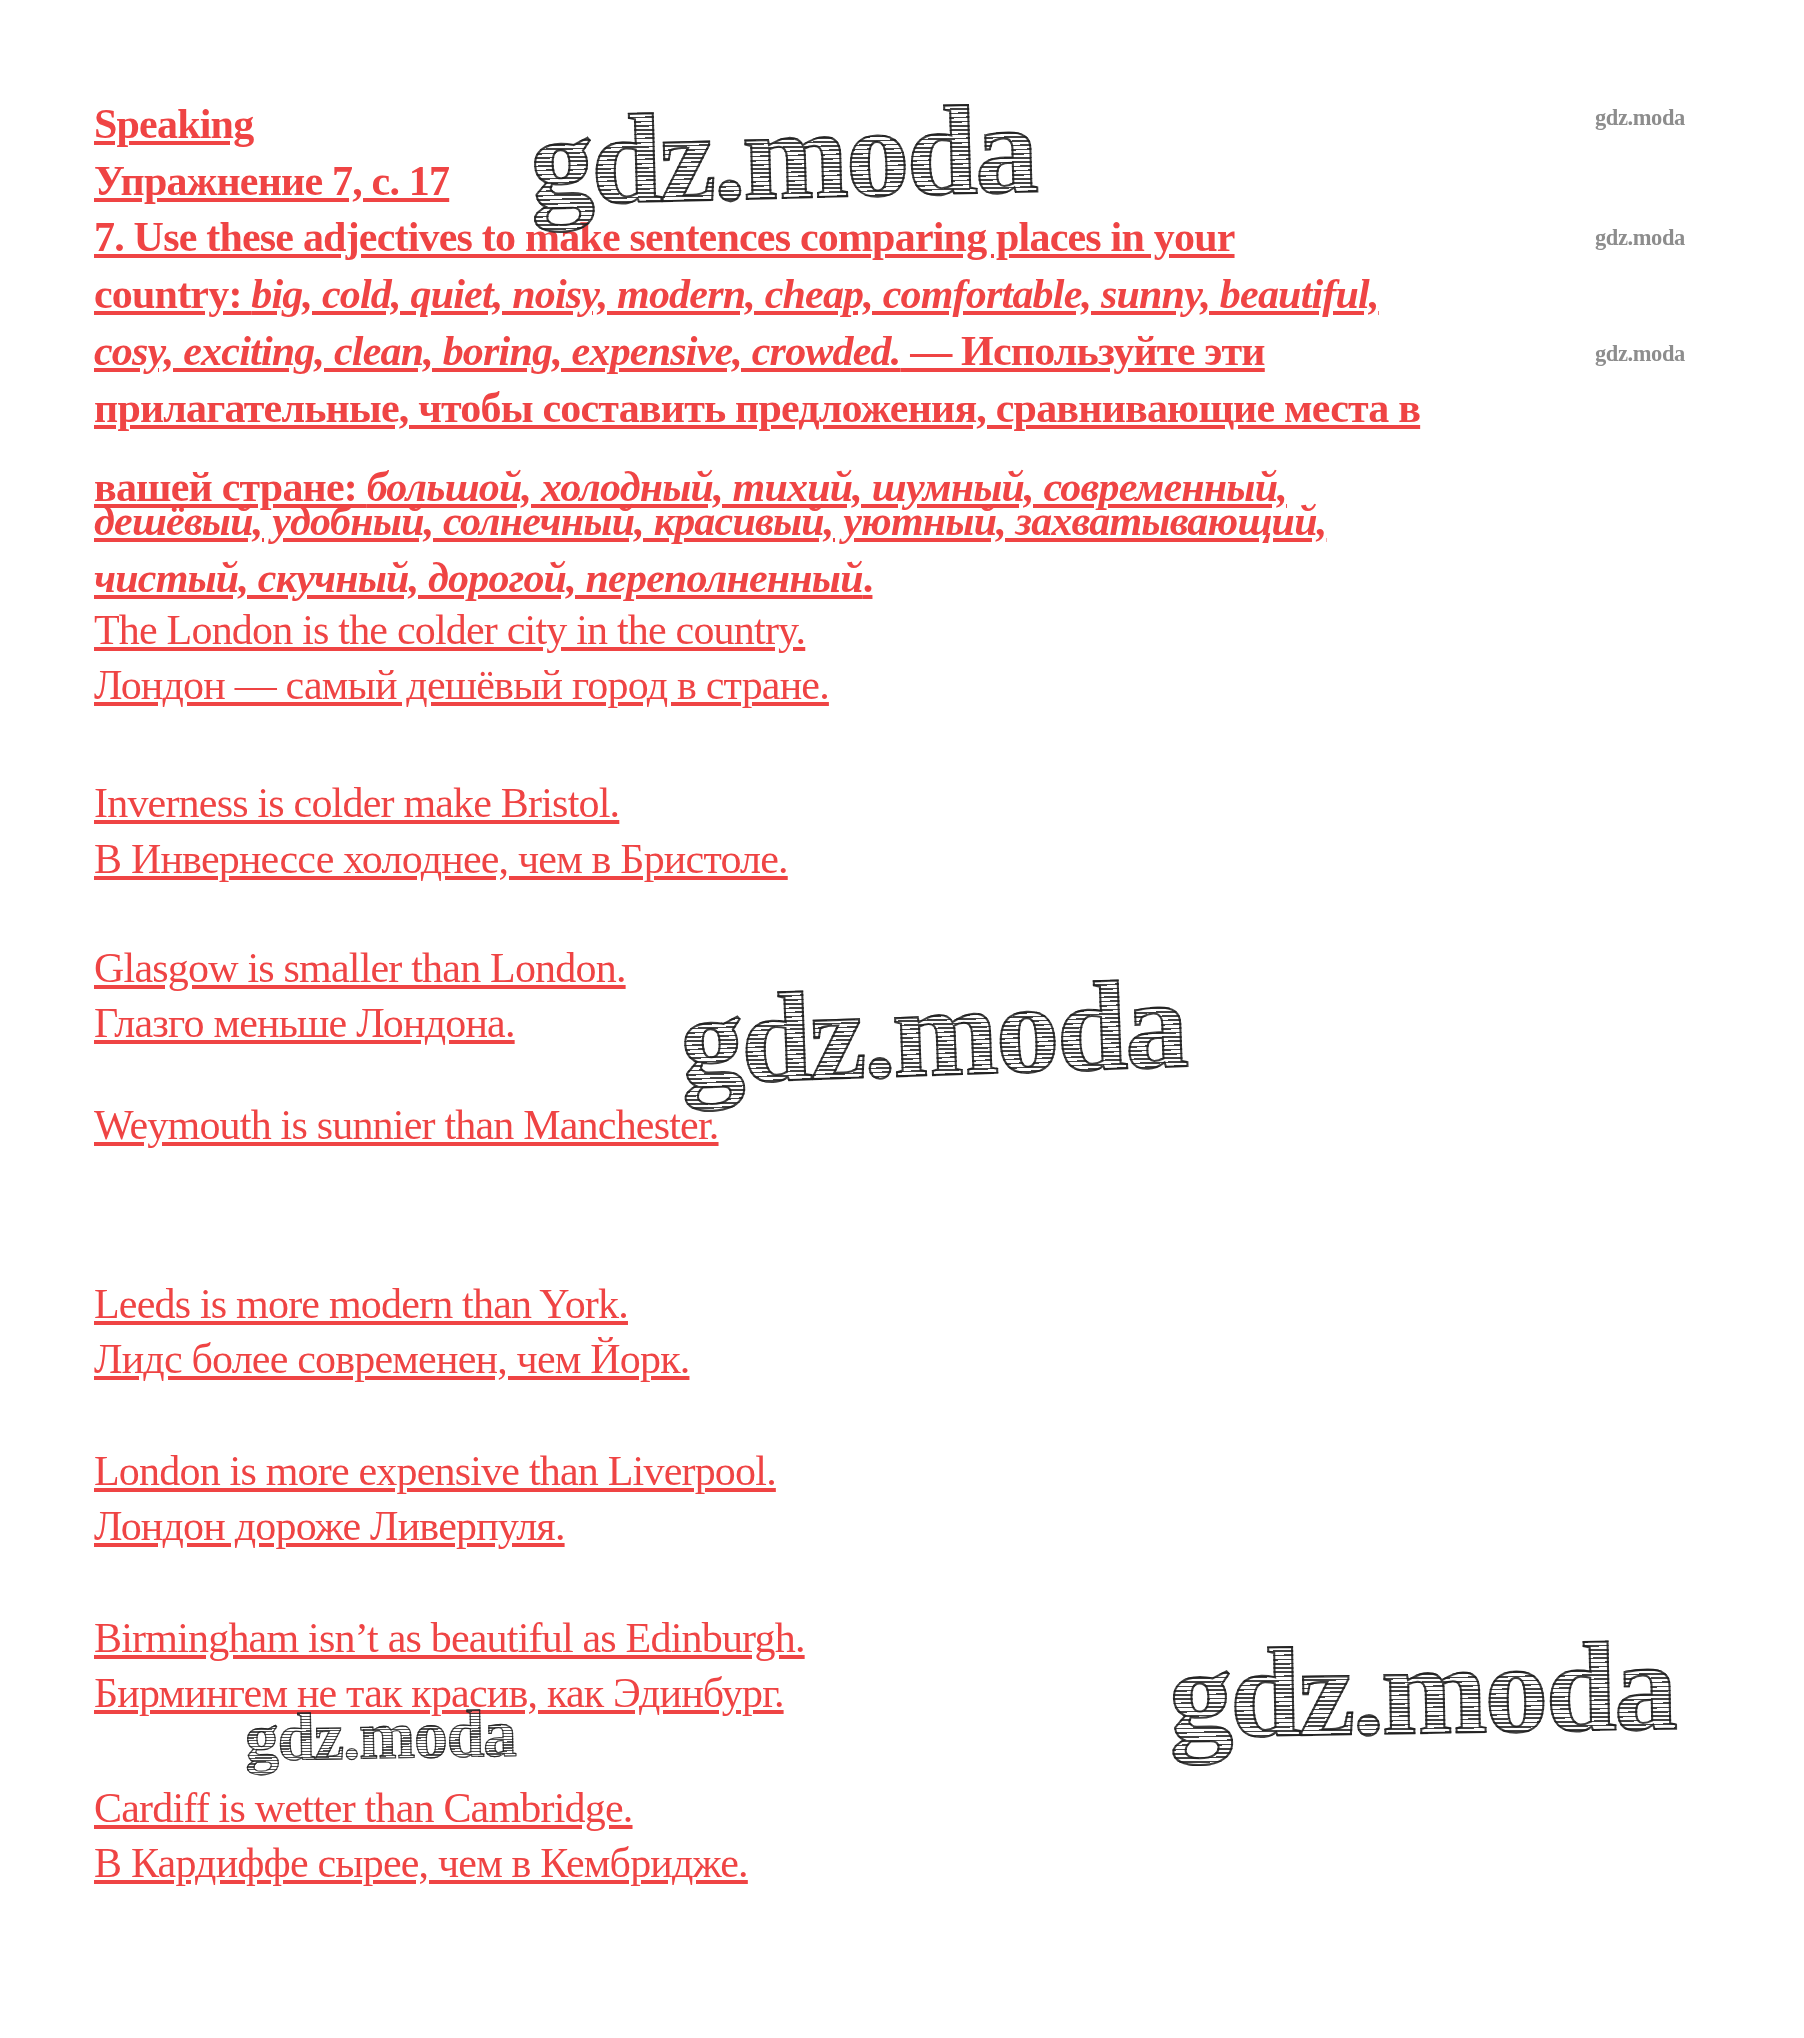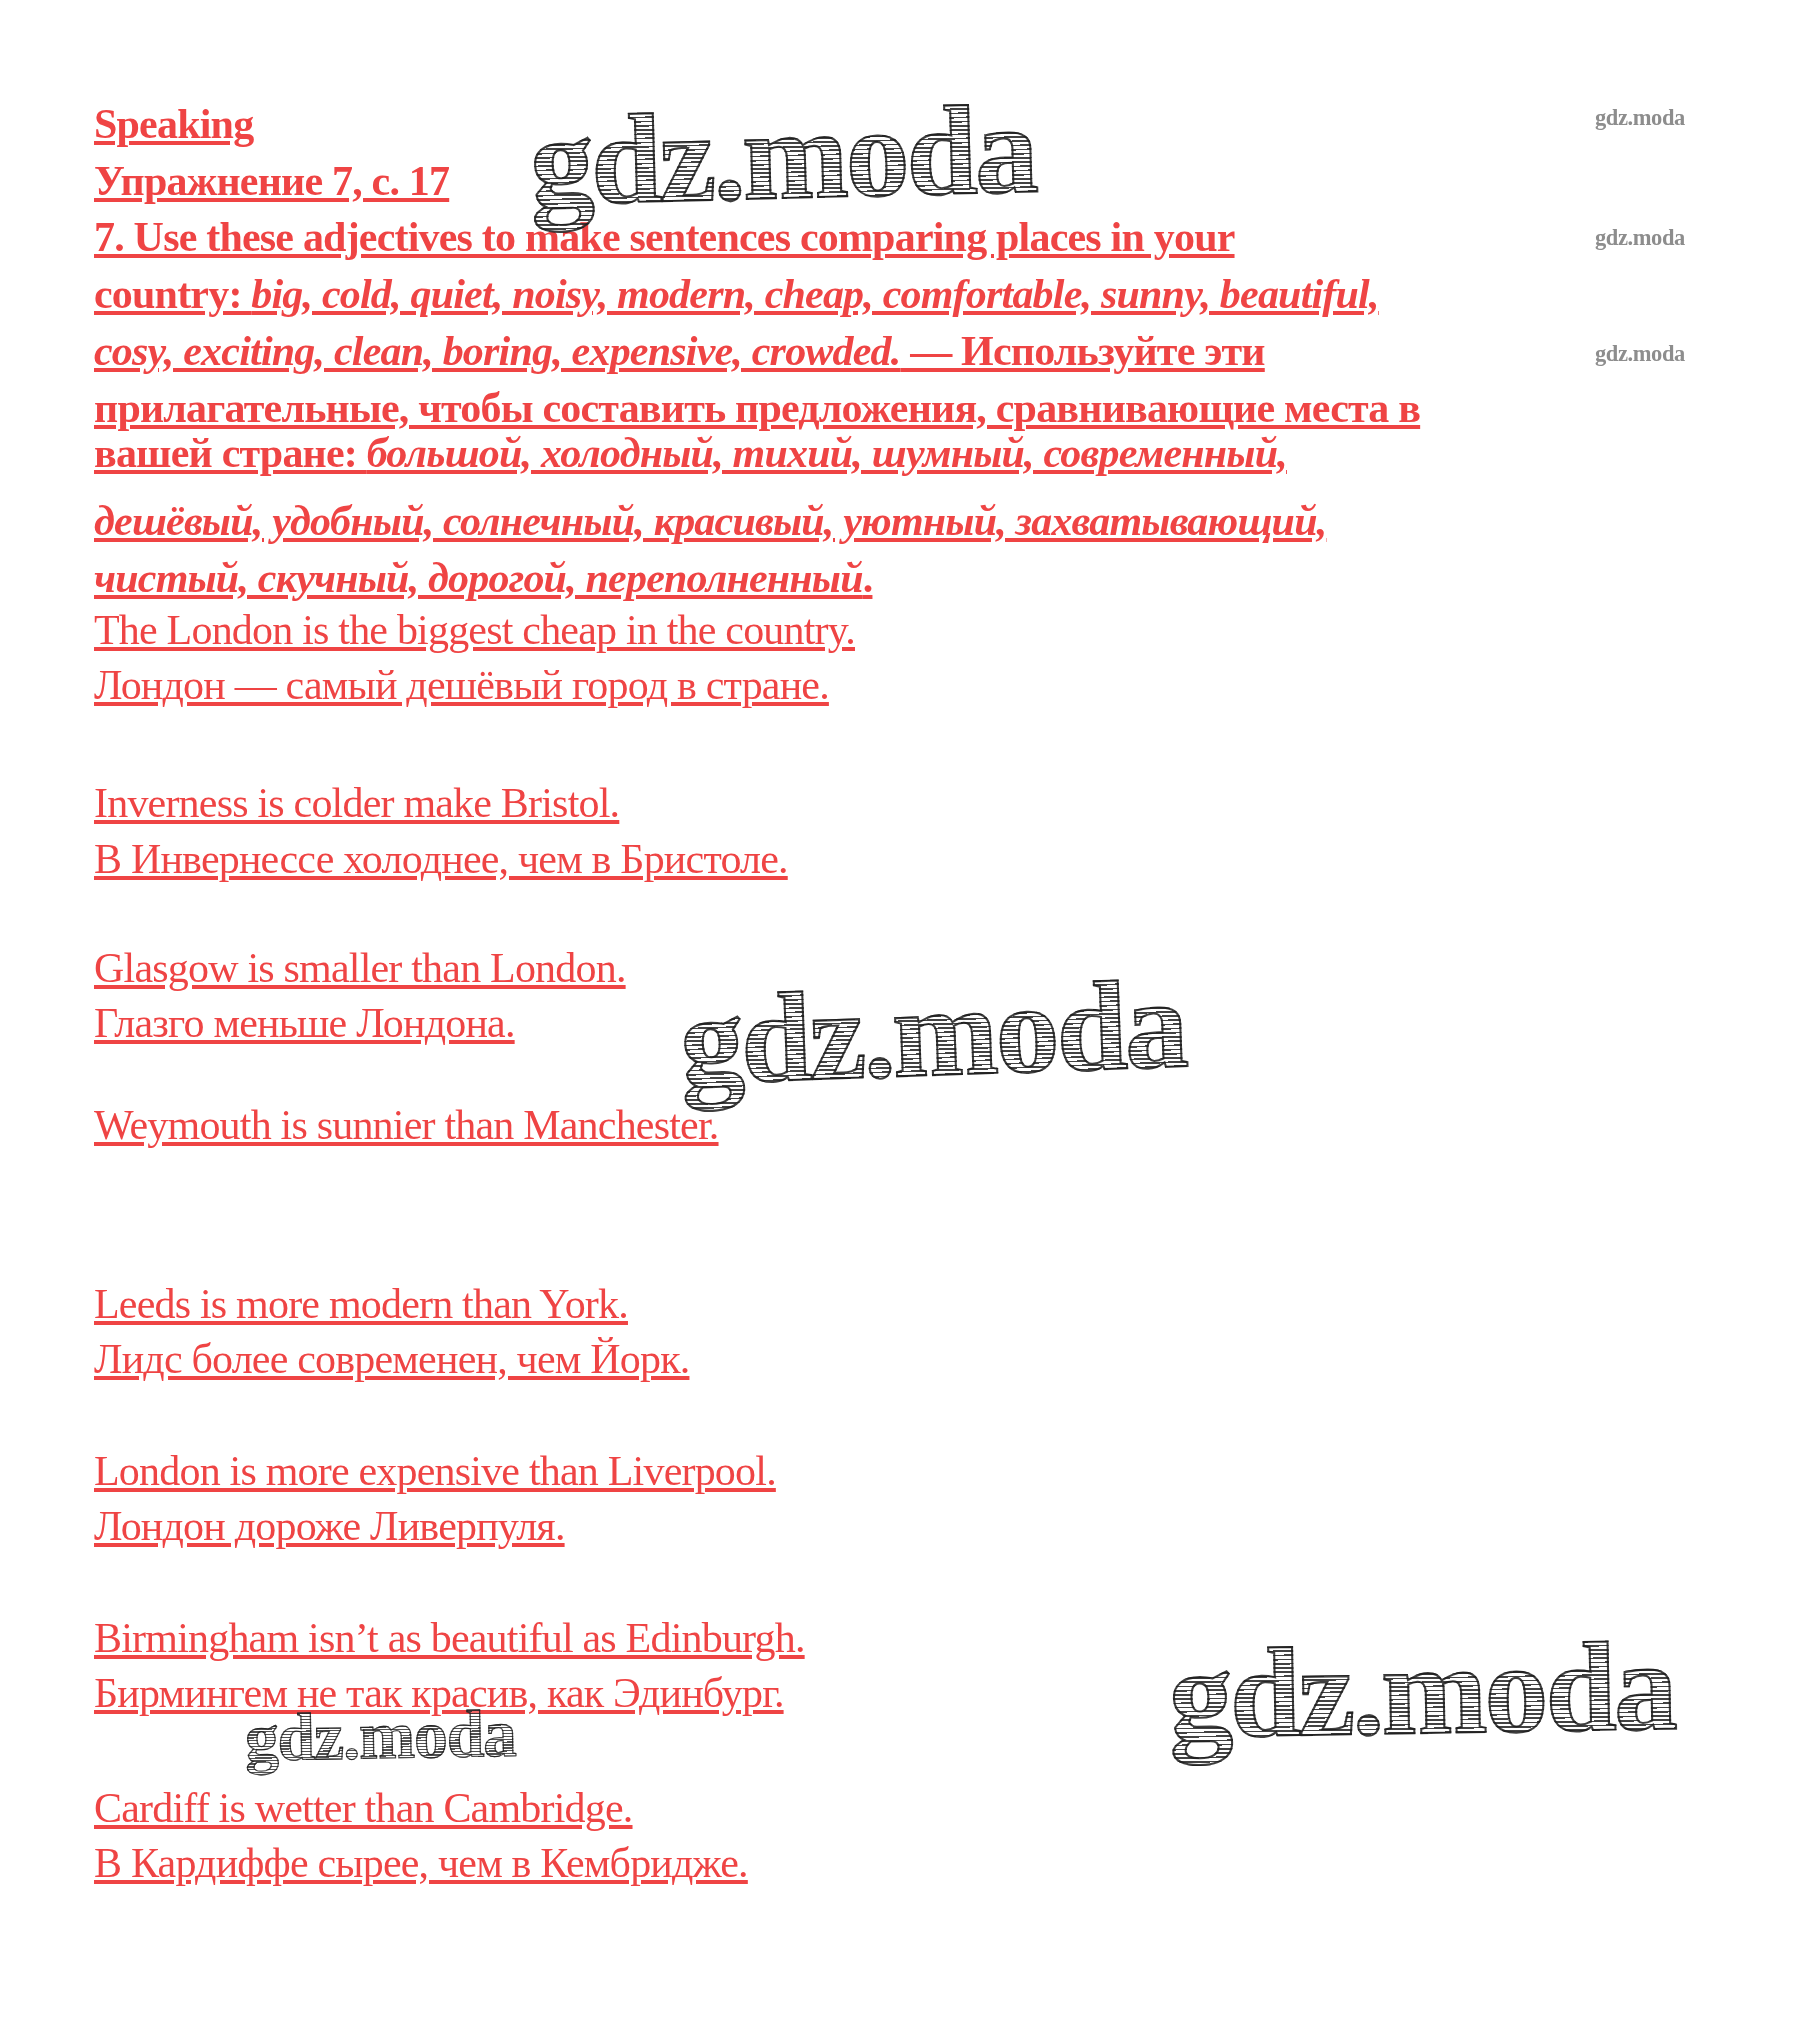--- a/index.html
+++ b/index.html
@@ -62,25 +62,25 @@
 
 <div id="page">
 
   <div class="line bold" style="top:97px">Speaking</div>
   <div class="line bold" style="top:154px">Упражнение 7, с. 17</div>
 
   <div class="line bold" style="top:210px"><span>7. Use these adjectives to make sentences comparing places in your</span></div>
   <div class="line bold" style="top:267px"><span>country: </span><span class="it">big, cold, quiet, noisy, modern, cheap, comfortable, sunny, beautiful,</span></div>
   <div class="line bold" style="top:324px"><span class="it">cosy, exciting, clean, boring, expensive, crowded.</span><span> — Используйте эти</span></div>
   <div class="line bold" style="top:381px"><span>прилагательные, чтобы составить предложения, сравнивающие места в</span></div>
-  <div class="line bold" style="top:426px"><span>вашей стране: </span><span class="it">большой, холодный, тихий, шумный, современный,</span></div>
+  <div class="line bold" style="top:460px"><span>вашей стране: </span><span class="it">большой, холодный, тихий, шумный, современный,</span></div>
   <div class="line bold" style="top:494px"><span class="it">дешёвый, удобный, солнечный, красивый, уютный, захватывающий,</span></div>
   <div class="line bold" style="top:551px"><span class="it">чистый, скучный, дорогой, переполненный</span><span>.</span></div>
 
-  <div class="line" style="top:603px">The London is the biggest cheap in the country.</div>
+  <div class="line" style="top:603px">The London is the colder city in the country.</div>
   <div class="line" style="top:658px">Лондон — самый дешёвый город в стране.</div>
 
   <div class="line" style="top:776px">Inverness is colder make Bristol.</div>
   <div class="line" style="top:832px">В Инвернессе холоднее, чем в Бристоле.</div>
 
   <div class="line" style="top:941px">Glasgow is smaller than London.</div>
   <div class="line" style="top:996px">Глазго меньше Лондона.</div>
 
   <div class="line" style="top:1098px">Weymouth is sunnier than Manchester.</div>
 

